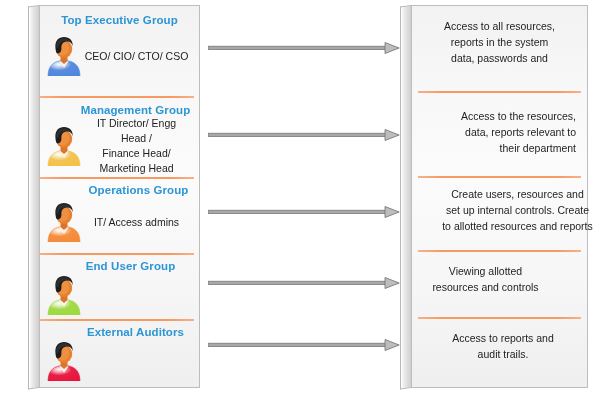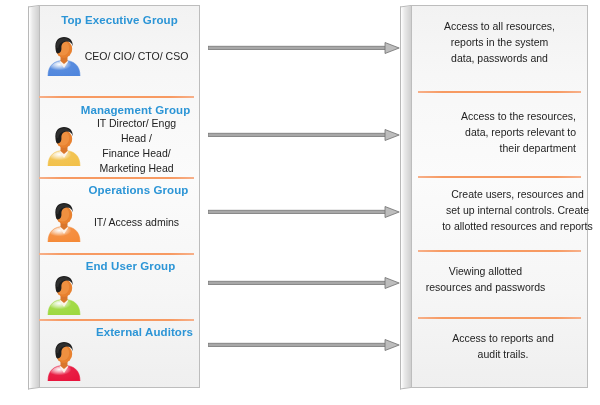--- a/index.html
+++ b/index.html
@@ -274,21 +274,21 @@
              C16.6 15.4 14.8 17.6 12.6 17.4 C11.3 17.2 10.8 15.4 10.6 13.2 Z" fill="#1d1d1d"></path>
     <path d="M11.4 11.5 C10.4 5.5 14.2 2.3 19 2.3 C22.8 2.3 25.6 4.3 26.4 7.3
              C24.6 5.4 22 4.6 19.4 5.2 C15.6 6 13.4 8.4 13.2 12.2 Z" fill="#3a3a3a" opacity="0.6"></path>
   </svg>
         </div>
         <div class="grp-roles">
           <div></div>
         </div>
       </div>
       <div class="sep left-sep" style="top: 319px;"></div>
-      <div class="grp-title" style="top: 326px; left: 24px; width: 193px; padding-left: 24px;">External Auditors</div>
+      <div class="grp-title" style="top: 326px; left: 39px; width: 193px;">External Auditors</div>
       <div class="section" style="top: 340px; height: 42px; left: 39px; width: 161px;">
         <div class="avatar">
   <svg width="38" height="40" viewBox="0 0 38 40">
     <defs>
       <radialGradient id="ge8143c" cx="35%" cy="25%" r="85%">
         <stop offset="0%" stop-color="#ffffff" stop-opacity="0.75"></stop>
         <stop offset="45%" stop-color="#e8143c" stop-opacity="0.95"></stop>
         <stop offset="100%" stop-color="#e8143c"></stop>
       </radialGradient>
     </defs>
@@ -326,21 +326,21 @@
       </div>
       <div class="sep right-sep" style="top: 176px;"></div>
       <div class="access-text" style="top: 186px; left: 411px; width: 213px;">
         <div>Create users, resources and</div>
         <div>set up internal controls. Create</div>
         <div>to allotted resources and reports</div>
       </div>
       <div class="sep right-sep" style="top: 250px;"></div>
       <div class="access-text" style="top: 263px; left: 411px; width: 149px;">
         <div>Viewing allotted</div>
-        <div>resources and passwords</div>
+        <div>resources and controls</div>
       </div>
       <div class="sep right-sep" style="top: 317px;"></div>
       <div class="access-text" style="top: 330px; left: 411px; width: 184px;">
         <div>Access to reports and</div>
         <div>audit trails.</div>
       </div>
       <div class="arrow" style="left: 208px; top: 42px; width: 192px;">
   <svg width="192" height="12" viewBox="0 0 192 12">
     <rect x="0" y="4.2" width="178" height="3.4" fill="#a8a8a8" stroke="#6f6f6f" stroke-width="0.7"></rect>
     <polygon points="177,0.5 191.2,6 177,11.5" fill="#bdbdbd" stroke="#6f6f6f" stroke-width="0.8" stroke-linejoin="miter"></polygon>

